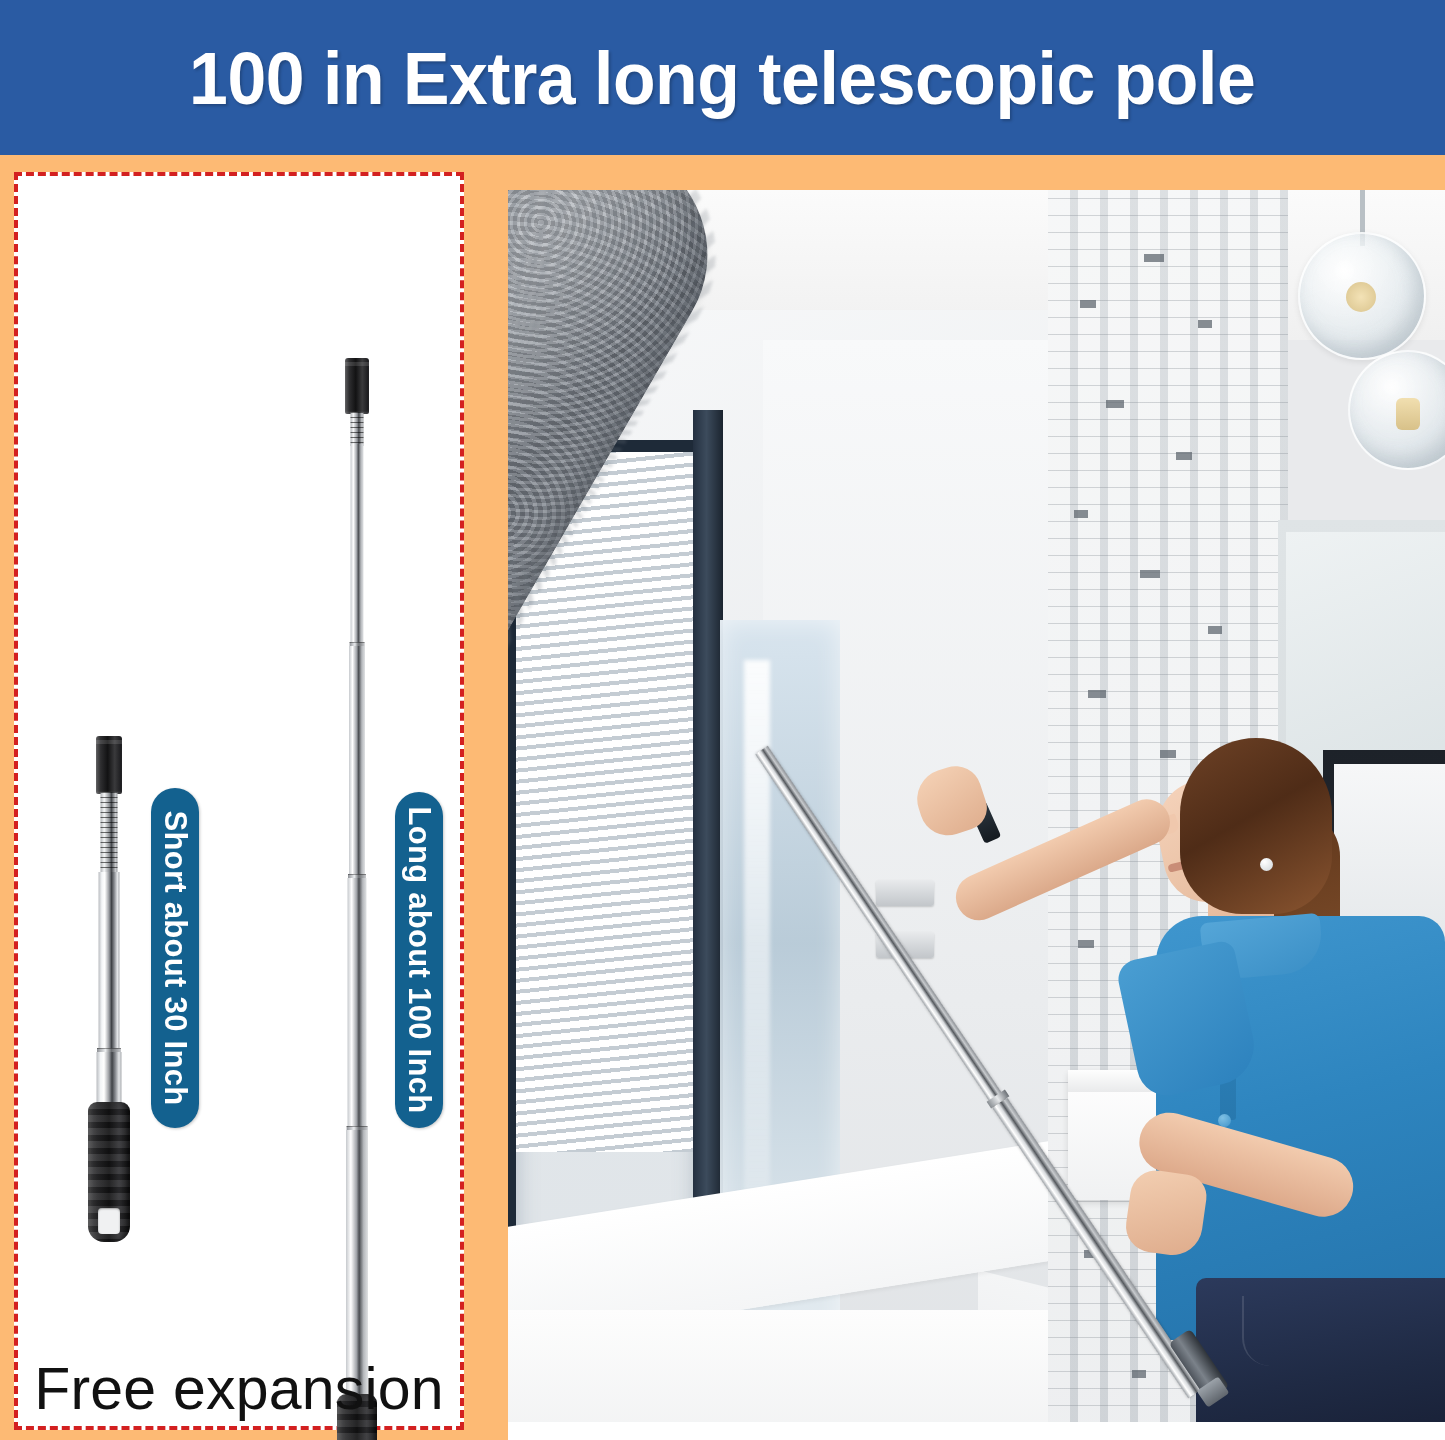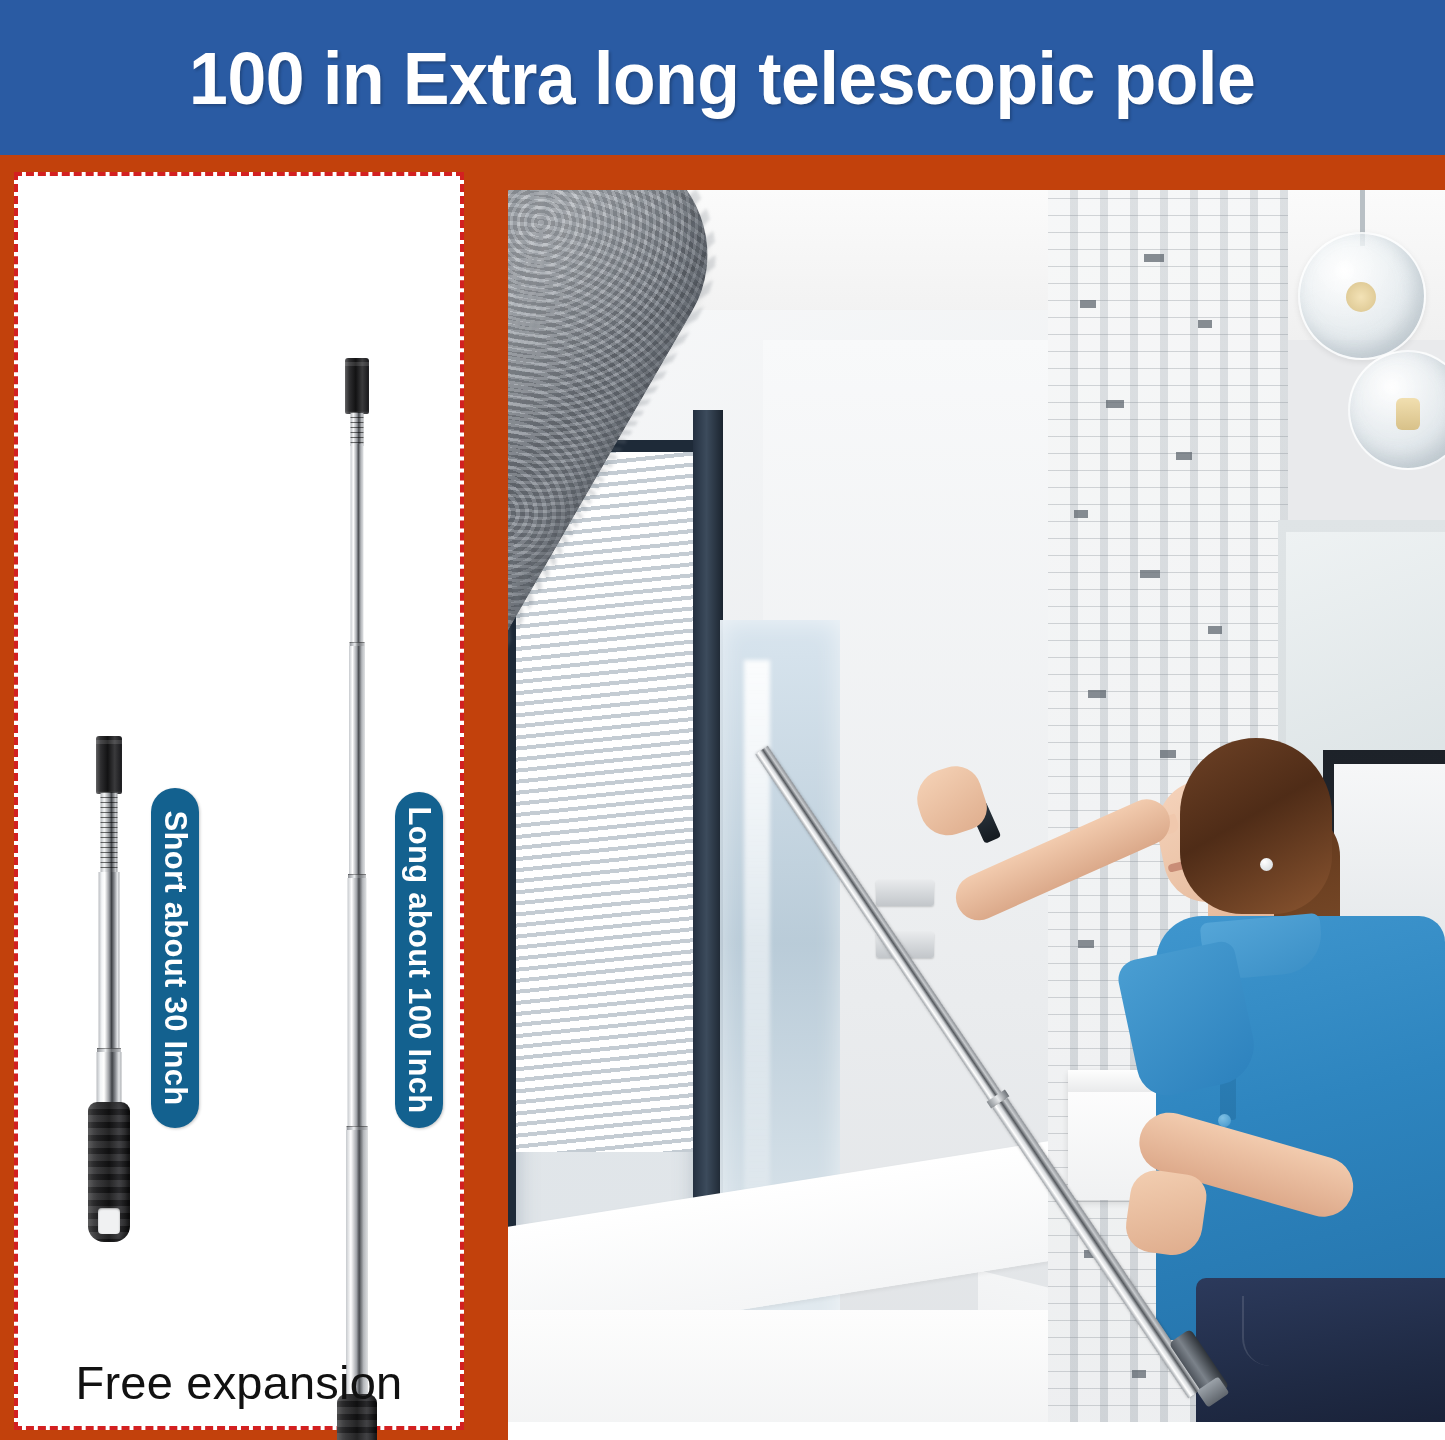--- a/index.html
+++ b/index.html
@@ -2,21 +2,21 @@
 <html><head>
 <meta charset="utf-8">
 <style>
   * { box-sizing: border-box; margin: 0; padding: 0; }
   html, body {
     width: 1445px; height: 1440px;
     background: #ffffff;
     font-family: "Liberation Sans", sans-serif;
     overflow: hidden;
   }
-  #page { position: relative; width: 1445px; height: 1440px; background: #c2410c; overflow: hidden; }
+  #page { position: relative; width: 1445px; height: 1440px; background: #fdba74; overflow: hidden; }
 
   
   #banner {
     position: absolute; left: 0; top: 0; width: 1445px; height: 155px;
     background: #2a5ba3;
     display: flex; align-items: center; justify-content: center;
   }
   #banner-title {
     color: #ffffff;
     font-family: "Liberation Sans Narrow", "Liberation Sans", sans-serif;
@@ -125,21 +125,21 @@
   }
   #pill-short { left: 133px; top: 612px; width: 48px; height: 340px; }
   #pill-long  { left: 377px; top: 616px; width: 48px; height: 336px; }
 
   
   #free-expansion {
     position: absolute; left: 14px; top: 1355px; width: 450px;
     text-align: center;
     color: #111111;
     font-family: "Liberation Sans", sans-serif;
-    font-size: 47px;
+    font-size: 59px;
     letter-spacing: 0.2px;
   }
 
   
   #photo {
     position: absolute; left: 508px; top: 190px; width: 937px; height: 1250px;
     overflow: hidden; background: #e9eaec;
   }
   .ph { position: absolute; }
 

